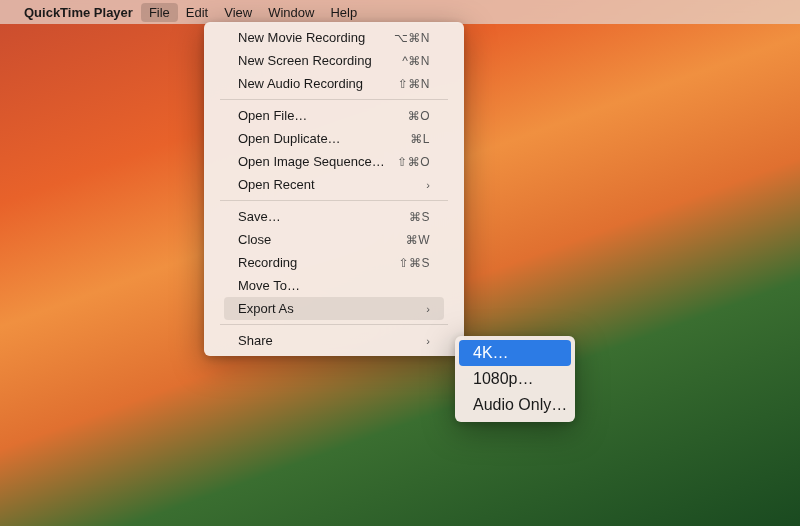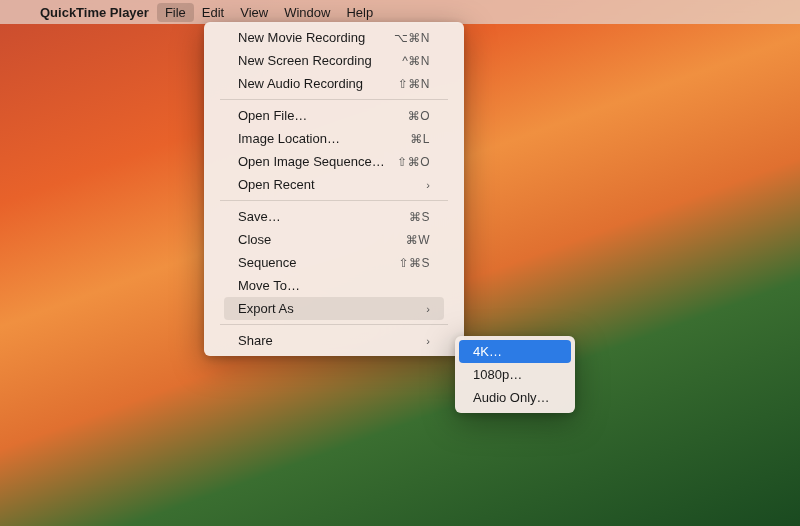--- a/index.html
+++ b/index.html
@@ -26,21 +26,21 @@
     .menubar {
       position: absolute;
       top: 0;
       left: 0;
       right: 0;
       height: 24px;
       background: rgba(230, 210, 200, 0.75);
       backdrop-filter: blur(20px);
       display: flex;
       align-items: center;
-      padding: 0 16px;
+      padding: 0 0;
       z-index: 100;
       gap: 0;
     }
 
     .menubar-item {
       padding: 2px 8px;
       font-size: 13px;
       color: #1a1a1a;
       cursor: default;
       border-radius: 4px;
@@ -121,21 +121,21 @@
     }
 
     .submenu-item {
       display: flex;
       align-items: center;
       padding: 4px 14px;
       color: #1a1a1a;
       cursor: default;
       white-space: nowrap;
       min-height: 20px;
-      font-size: 13px;
+      font-size: 16px;
       border-radius: 4px;
       margin: 0 4px;
     }
 
     .submenu-item.highlighted {
       background: #2c7be5;
       color: #fff;
       border-radius: 4px;
     }
   </style>
@@ -172,21 +172,21 @@
   </div>
 
   <div class="menu-separator"></div>
 
   <div class="menu-item">
     <span>Open File…</span>
     <span class="shortcut">⌘O</span>
   </div>
 
   <div class="menu-item">
-    <span>Image Location…</span>
+    <span>Open Duplicate…</span>
     <span class="shortcut">⌘L</span>
   </div>
 
   <div class="menu-item">
     <span>Open Image Sequence…</span>
     <span class="shortcut">⇧⌘O</span>
   </div>
 
   <div class="menu-item">
     <span>Open Recent</span>
@@ -199,21 +199,21 @@
     <span>Save…</span>
     <span class="shortcut">⌘S</span>
   </div>
 
   <div class="menu-item">
     <span>Close</span>
     <span class="shortcut">⌘W</span>
   </div>
 
   <div class="menu-item">
-    <span>Sequence</span>
+    <span>Recording</span>
     <span class="shortcut">⇧⌘S</span>
   </div>
 
 
   <div class="menu-item">
     <span>Move To…</span>
   </div>
 
   <div class="menu-item active">
     <span>Export As</span>

